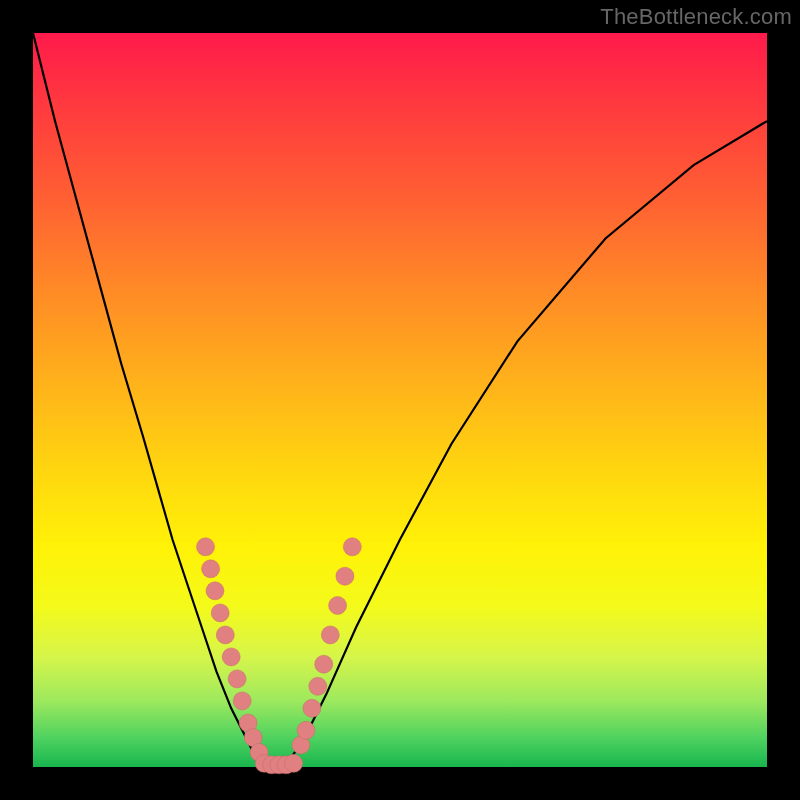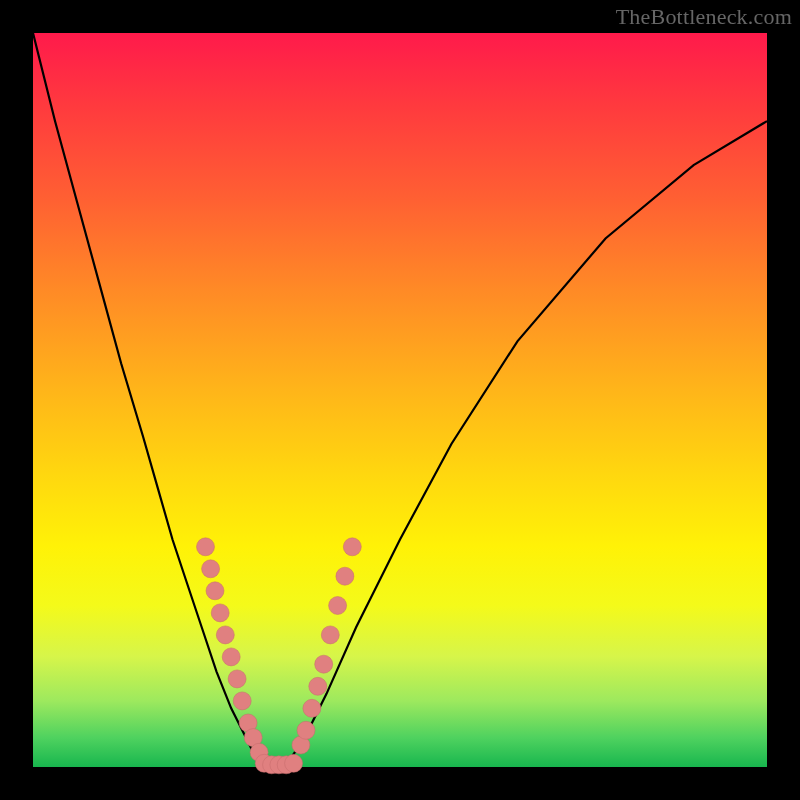--- a/index.html
+++ b/index.html
@@ -9,21 +9,20 @@
     height: 800px;
     background: #000;
     overflow: hidden;
     font-family: Arial, Helvetica, sans-serif;
   }
   .frame {
     position: relative;
     width: 800px;
     height: 800px;
     background: #000;
-    font-family: Liberation Serif, serif;
   }
   .watermark {
     position: absolute;
     top: 4px;
     right: 8px;
     color: #666;
     font-size: 22px;
     font-weight: 500;
     letter-spacing: 0.2px;
     z-index: 30;

